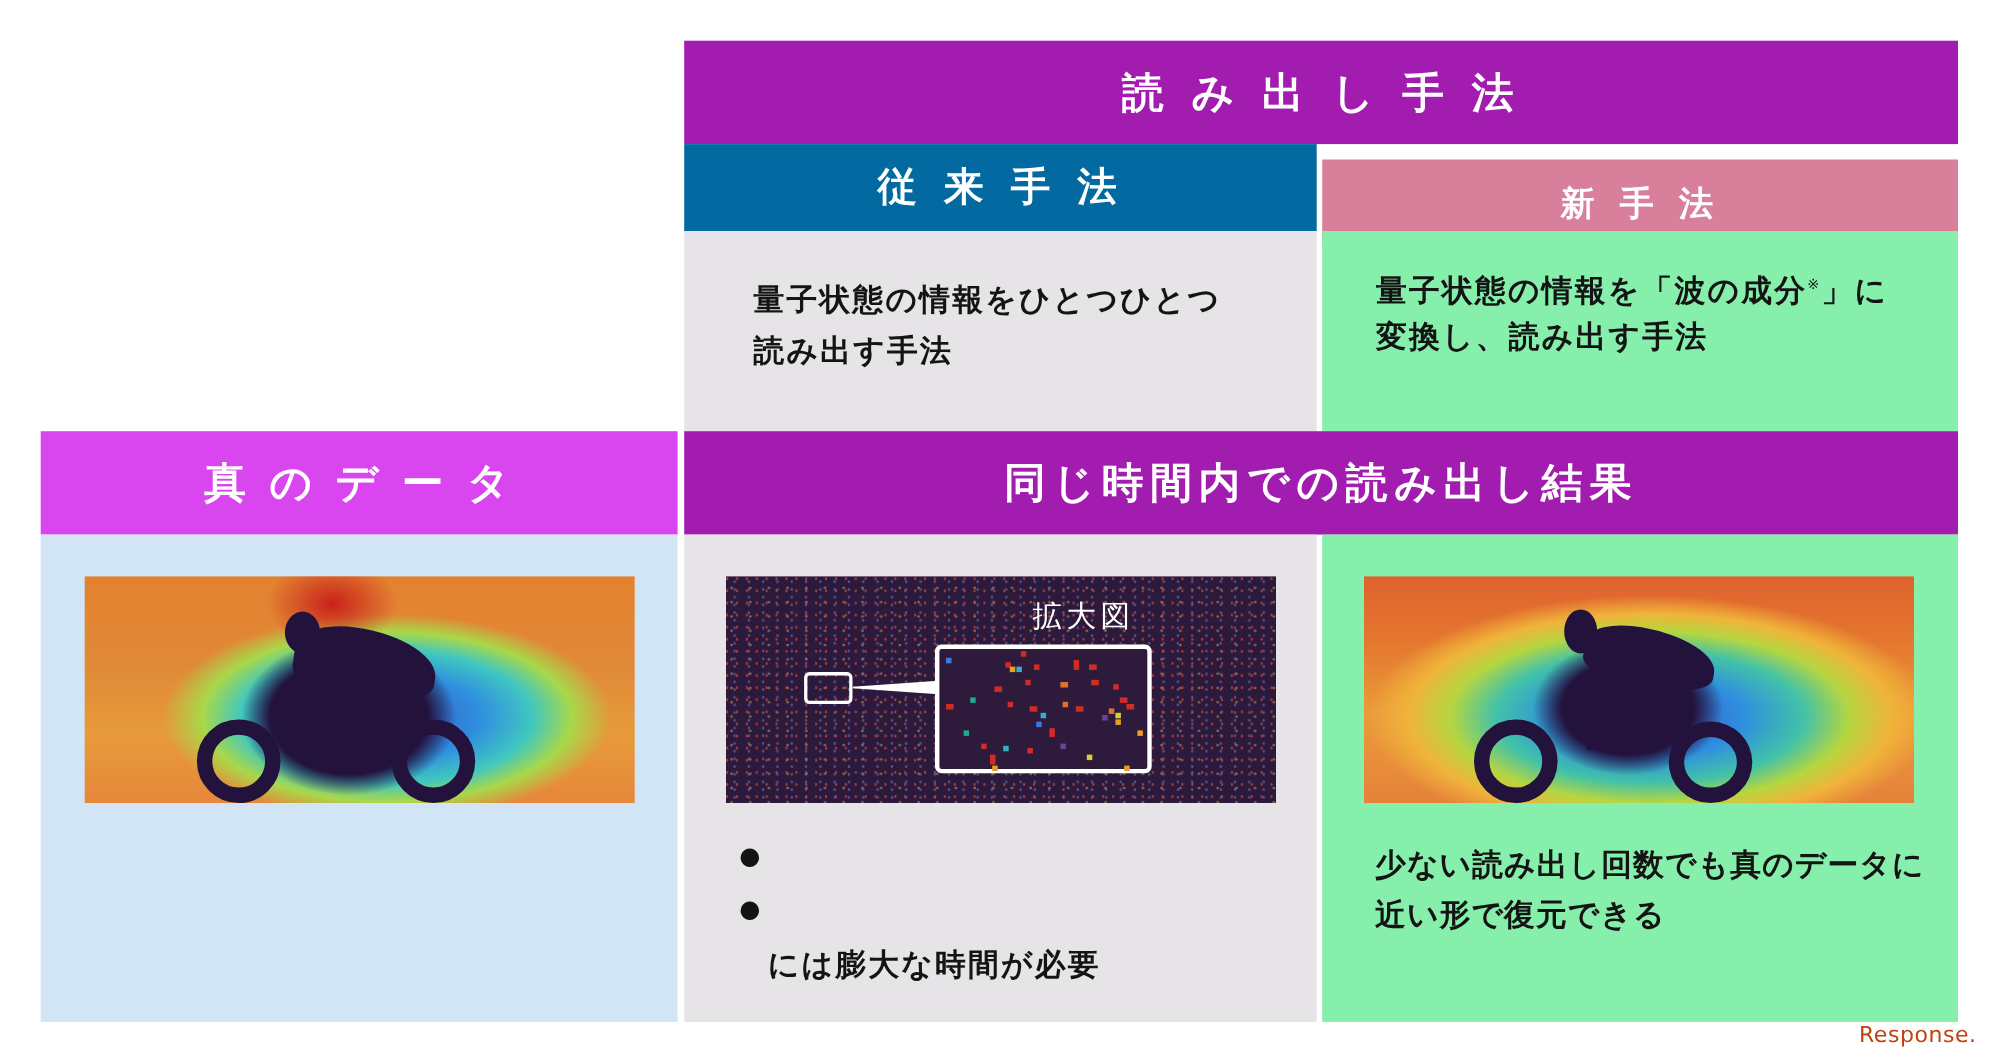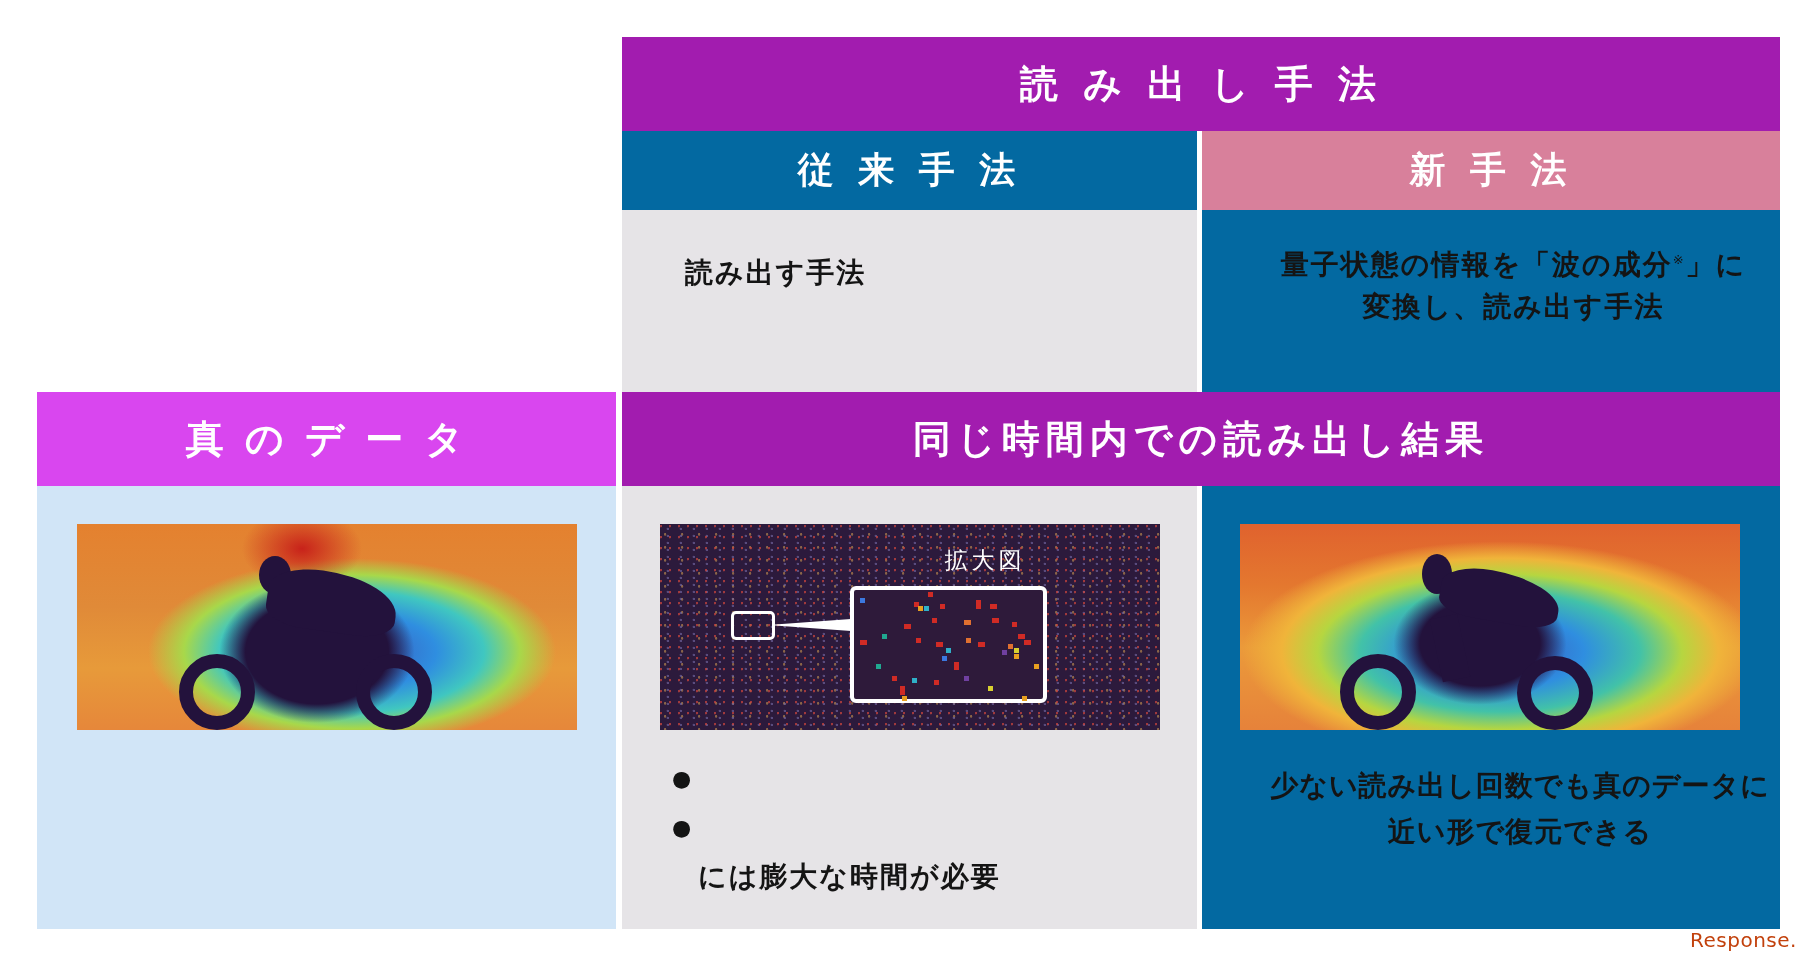--- a/index.html
+++ b/index.html
@@ -5,21 +5,21 @@
   html, body { margin:0; padding:0; }
   body { width:1815px; height:965px; background:#ffffff; position:relative; overflow:hidden;
          font-family:"DejaVu Sans", "Liberation Sans", sans-serif; }
   .abs { position:absolute; box-sizing:border-box; }
   .hdr { display:flex; align-items:center; justify-content:center; color:#ffffff; font-weight:bold; }
   .navy { background:#a21caf; }
   .gray-h { background:#0369a1; }
   .pink-h { background:#d8809b; }
   .blue-h { background:#d946ef; }
   .gray-b { background:#e6e4e7; }
-  .pink-b { background:#0369a1;text-align:center; }
+  .pink-b { background:#86efac; }
   .blue-b { background:#d1e5f7; }
   .body-text { color:#141414; font-weight:bold; font-size:28px; line-height:46px; letter-spacing:2px; }
   .note { font-size:21px; line-height:30px; font-weight:normal; letter-spacing:0.5px; }
   .sup { font-size:13px; vertical-align:super; font-weight:normal; }
 
   
   .img-true {
     background:
       radial-gradient(ellipse 60px 40px at 45% 12%, #c8221a 0%, rgba(200,34,26,0) 100%),
       radial-gradient(ellipse 130px 95px at 48% 62%, #23123c 0%, #23123c 55%, rgba(35,18,60,0) 75%),
@@ -55,26 +55,27 @@
 </head>
 <body>
 
 <div class="abs hdr navy" style="left:622px; top:37px; width:1158px; height:94px; font-size:38px; letter-spacing:6px;">
   <span>読 み 出 し 手 法</span>
 </div>
 
 <div class="abs hdr gray-h" style="left:622px; top:131px; width:575px; height:79px; font-size:36px; letter-spacing:6px;">
   <span>従 来 手 法</span>
 </div>
-<div class="abs hdr pink-h" style="left:1202px; top:131px; width:578px; height:79px; font-size:36px; letter-spacing:6px;">
+<div class="abs hdr pink-h" style="left:1202px; top:145px; width:578px; height:79px; font-size:31px; letter-spacing:6px;">
   <span>新 手 法</span>
 </div>
 
 <div class="abs gray-b" style="left:622px; top:210px; width:575px; height:182px;">
   <div class="abs body-text" style="left:63px; top:40px; width:510px;">
+    <div>量子状態の情報をひとつひとつ</div>
     <div>読み出す手法</div>
   </div>
 </div>
 <div class="abs pink-b" style="left:1202px; top:210px; width:578px; height:182px;">
   <div class="abs body-text" style="left:49px; top:27px; width:525px;">
     <div><span>量子状態の情報を「波の成分</span><span class="sup">※</span><span>」に</span></div>
     <div style="margin-top:-4px;">変換し、読み出す手法</div>
   </div>
 </div>
 
@@ -89,21 +90,21 @@
   <div class="abs img-true" style="left:40px; top:38px; width:500px; height:206px;">
     <div class="bike-body" style="left:182px; top:32px; width:32px; height:38px; border-radius:50%;"></div>
     <div class="bike-body" style="left:190px; top:48px; width:130px; height:60px; border-radius:40% 60% 30% 30%; transform:rotate(8deg);"></div>
     <div class="wheel" style="left:102px; top:130px; width:76px; height:76px;"></div>
     <div class="wheel" style="left:279px; top:130px; width:76px; height:76px;"></div>
   </div>
 </div>
 
 <div class="abs gray-b" style="left:622px; top:486px; width:575px; height:443px;">
   <div class="abs img-noise" style="left:38px; top:38px; width:500px; height:206px;">
-    <div class="abs hdr" style="left:250px; top:18px; width:150px; height:36px; font-size:23px; font-weight:normal; letter-spacing:4px;">拡大図</div>
+    <div class="abs hdr" style="left:250px; top:18px; width:150px; height:36px; font-size:27px; font-weight:normal; letter-spacing:4px;">拡大図</div>
     <div class="abs small-box" style="left:71px; top:87px; width:44px; height:29px;"></div>
     <div class="abs" style="left:115px; top:95px; width:76px; height:12px; background:#ffffff; clip-path:polygon(0 45%, 100% 0, 100% 100%, 0 55%);"></div>
     <div class="abs zoom-box" style="left:190px; top:62px; width:197px; height:117px;">
       <div class="dot" style="left:6px; top:8px; background:#3c78e0;"></div>
       <div class="dot" style="left:60px; top:12px; background:#d02b25;"></div>
       <div class="dot" style="left:64px; top:16px; background:#e8a020;"></div>
       <div class="dot" style="left:70px; top:16px; background:#2fb0c8;"></div>
       <div class="dot" style="left:74px; top:2px; background:#d02b25;"></div>
       <div class="dot" style="left:86px; top:14px; background:#d02b25;"></div>
       <div class="dot" style="left:122px; top:10px; background:#d02b25; height:9px;"></div>

